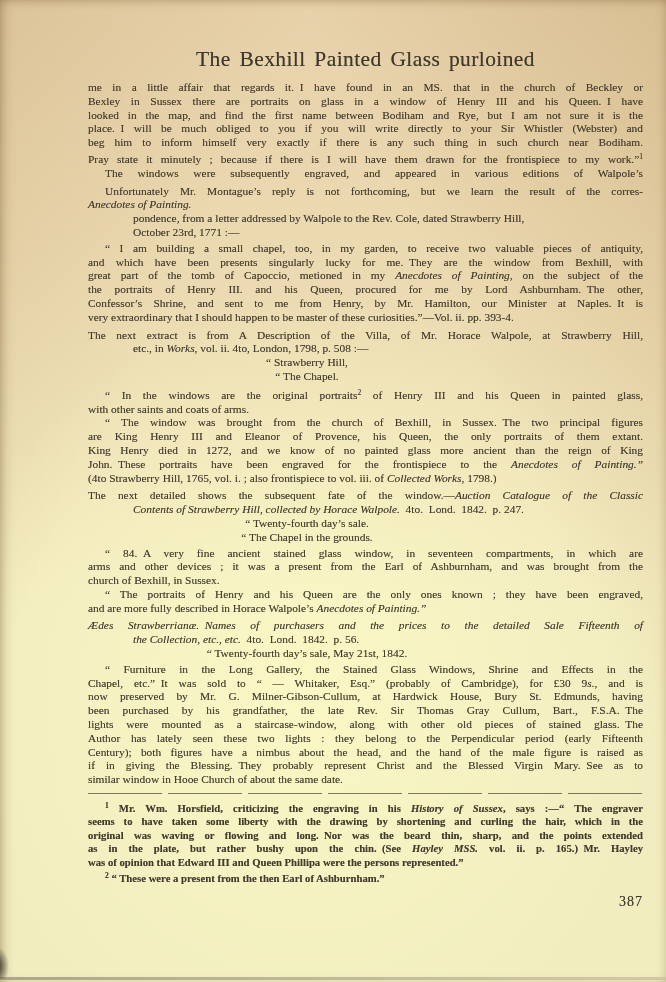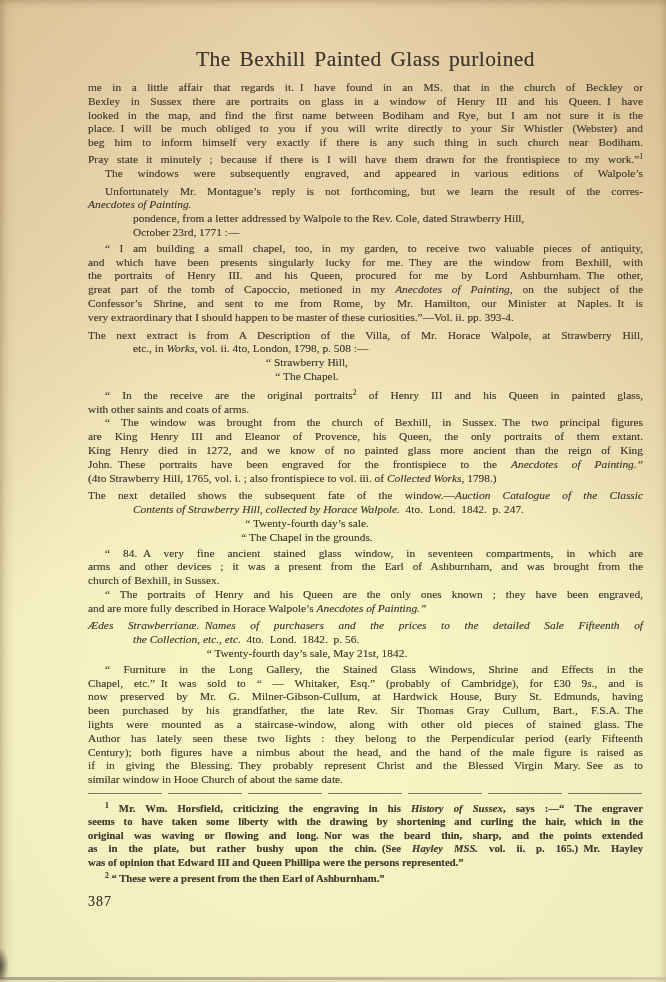--- a/index.html
+++ b/index.html
@@ -54,21 +54,21 @@
   .sup { font-size: 7.5px; vertical-align: 4px; letter-spacing: 0; }
   .footnote-rule {
     height: 1px;
     margin: 6px 0 5px 0;
     background: repeating-linear-gradient(90deg,
       #6a604b 0px, #6a604b 74px,
       rgba(106,96,75,0) 74px, rgba(106,96,75,0) 80px);
     opacity: 0.85;
   }
   .page-number {
-    text-align: left;
+    text-align: right;
     font-size: 14px;
     letter-spacing: 1px;
     margin-top: 9px;
     color: #3e382c;
     text-shadow: 0 0 0.5px rgba(62,56,44,0.55);
   }
   .bottom-edge {
     position: absolute;
     left: 0; right: 0; bottom: 2px;
     height: 3px;
@@ -95,29 +95,29 @@
         <div class="line j"><span>place. I will be much obliged to you if you will write directly to your Sir Whistler (Webster) and</span></div>
         <div class="line j"><span>beg him to inform himself very exactly if there is any such thing in such church near Bodiham.</span></div>
         <div class="line j"><span>Pray state it minutely ; because if there is I will have them drawn for the frontispiece to my work.”</span><span class="sup">1</span></div>
         <div class="line j i1"><span>The windows were subsequently engraved, and appeared in various editions of Walpole’s</span></div>
         <div class="line j i1 g"><span>Unfortunately Mr. Montague’s reply is not forthcoming, but we learn the result of the corres-</span></div>
         <div class="line"><span class="it">Anecdotes of Painting.</span></div>
         <div class="line i2"><span>pondence, from a letter addressed by Walpole to the Rev. Cole, dated Strawberry Hill,</span></div>
         <div class="line i2"><span>October 23rd, 1771 :—</span></div>
         <div class="line j i1 g2"><span>“ I am building a small chapel, too, in my garden, to receive two valuable pieces of antiquity,</span></div>
         <div class="line j"><span>and which have been presents singularly lucky for me. They are the window from Bexhill, with</span></div>
+        <div class="line j"><span>great part of the tomb of Capoccio, metioned in my </span><span class="it">Anecdotes of Painting</span><span>, on the subject of the</span></div>
         <div class="line j"><span>the portraits of Henry III. and his Queen, procured for me by Lord Ashburnham. The other,</span></div>
-        <div class="line j"><span>great part of the tomb of Capoccio, metioned in my </span><span class="it">Anecdotes of Painting</span><span>, on the subject of the</span></div>
-        <div class="line j"><span>Confessor’s Shrine, and sent to me from Rome, by Mr. Hamilton, our Minister at Naples. It is</span></div>
+        <div class="line j"><span>Confessor’s Shrine, and sent to me from Henry, by Mr. Hamilton, our Minister at Naples. It is</span></div>
         <div class="line"><span>very extraordinary that I should happen to be master of these curiosities.”—Vol. ii. pp. 393-4.</span></div>
         <div class="line j g"><span>The next extract is from A Description of the Villa, of Mr. Horace Walpole, at Strawberry Hill,</span></div>
         <div class="line i2"><span>etc., in </span><span class="it">Works</span><span>, vol. ii. 4to, London, 1798, p. 508 :—</span></div>
         <div class="line c"><span>“ Strawberry Hill,</span></div>
         <div class="line c"><span>“ The Chapel.</span></div>
-        <div class="line j i1 g2"><span>“ In the receive are the original portraits</span><span class="sup">2</span><span> of Henry III and his Queen in painted glass,</span></div>
+        <div class="line j i1 g2"><span>“ In the windows are the original portraits</span><span class="sup">2</span><span> of Henry III and his Queen in painted glass,</span></div>
         <div class="line"><span>with other saints and coats of arms.</span></div>
         <div class="line j i1"><span>“ The window was brought from the church of Bexhill, in Sussex. The two principal figures</span></div>
         <div class="line j"><span>are King Henry III and Eleanor of Provence, his Queen, the only portraits of them extant.</span></div>
         <div class="line j"><span>King Henry died in 1272, and we know of no painted glass more ancient than the reign of King</span></div>
         <div class="line j"><span>John. These portraits have been engraved for the frontispiece to the </span><span class="it">Anecdotes of Painting.”</span></div>
         <div class="line"><span>(4to Strawberry Hill, 1765, vol. i. ; also frontispiece to vol. iii. of </span><span class="it">Collected Works</span><span>, 1798.)</span></div>
         <div class="line j g"><span>The next detailed shows the subsequent fate of the window.—</span><span class="it">Auction Catalogue of the Classic</span></div>
         <div class="line i2"><span class="it">Contents of Strawberry Hill, collected by Horace Walpole.</span><span> 4to. Lond. 1842. p. 247.</span></div>
         <div class="line c"><span>“ Twenty-fourth day’s sale.</span></div>
         <div class="line c"><span>“ The Chapel in the grounds.</span></div>

